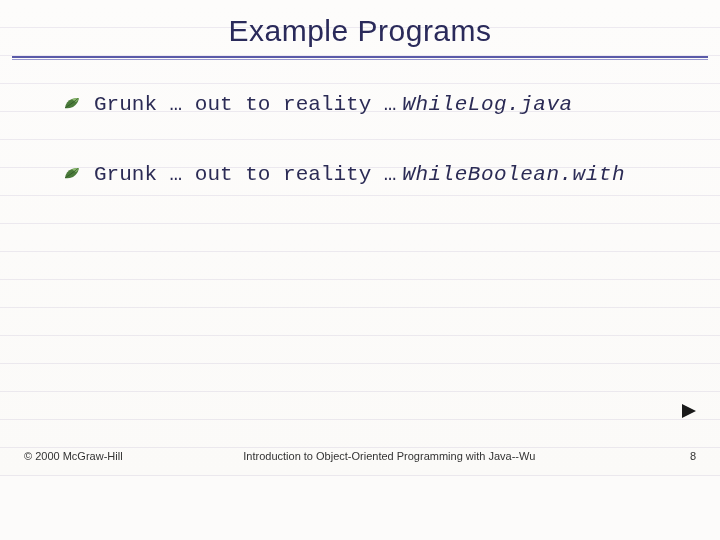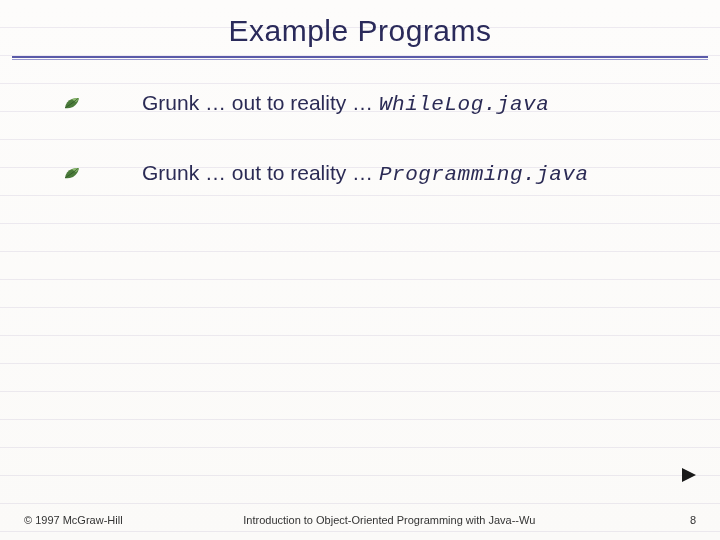--- a/index.html
+++ b/index.html
@@ -4,21 +4,21 @@
 <style>
   * { margin: 0; padding: 0; box-sizing: border-box; }
   html, body { width: 720px; height: 540px; overflow: hidden; }
   body {
     font-family: "Trebuchet MS", "Tahoma", sans-serif;
     background: #fcfbfa;
     position: relative;
   }
   .slide {
     width: 720px;
-    height: 540px;
+    height: 476px;
     position: relative;
     background:
       repeating-linear-gradient(
         to bottom,
         transparent 0px,
         transparent 27px,
         rgba(120,100,160,0.12) 27px,
         rgba(120,100,160,0.12) 28px
       ),
       linear-gradient(#fdfcfb, #fbfaf8);
@@ -65,21 +65,21 @@
   .bullet-icon {
     flex: 0 0 auto;
     width: 16px;
     height: 14px;
     margin-top: 6px;
   }
   .bullet-text {
     font-size: 21px;
     color: #2b2b55;
   }
-  .bullet-text .lead { font-family: Liberation Sans, sans-serif; margin-left: 48px; }
+  .bullet-text .lead { font-family: Liberation Mono, monospace; }
   .bullet-text .code {
     font-family: "Courier New", Courier, monospace;
     letter-spacing: 0.5px;
     font-style: italic;
   }
   .play-icon {
     position: absolute;
     right: 22px;
     bottom: 56px;
     width: 18px;
@@ -129,31 +129,31 @@
     <div class="bullet-row">
       <span class="bullet-icon">
         <svg viewBox="0 0 16 14" width="16" height="14">
           <path d="M1 12 Q2 5 8 3 Q13 1.5 15 2 Q14 8 9 11 Q4 13 1 12 Z" fill="#4a7a3a"></path>
           <path d="M8 3 Q13 1.5 15 2 Q14.5 4 12 6 Q9 4.5 8 3 Z" fill="#8fbc72"></path>
           <path d="M1 12 Q6 9 14 2.5" stroke="#2f5524" stroke-width="0.8" fill="none"></path>
         </svg>
       </span>
       <span class="bullet-text">
         <span class="lead">Grunk … out to reality …</span>
-        <span class="code">Programming.java</span>
+        <span class="code">WhileBoolean.with</span>
       </span>
     </div>
 
   </div>
 
   <span class="play-icon">
     <svg viewBox="0 0 18 18" width="18" height="18">
       <polygon points="2,2 16,9 2,16" fill="#1a1a1a"></polygon>
     </svg>
   </span>
 
   <div class="footer">
-    <span class="fleft">© 1997 McGraw-Hill</span>
+    <span class="fleft">© 2000 McGraw-Hill</span>
     <span class="fcenter">Introduction to Object-Oriented Programming with Java--Wu</span>
     <span class="fright">8</span>
   </div>
 
 </div>
 
 </body></html>

